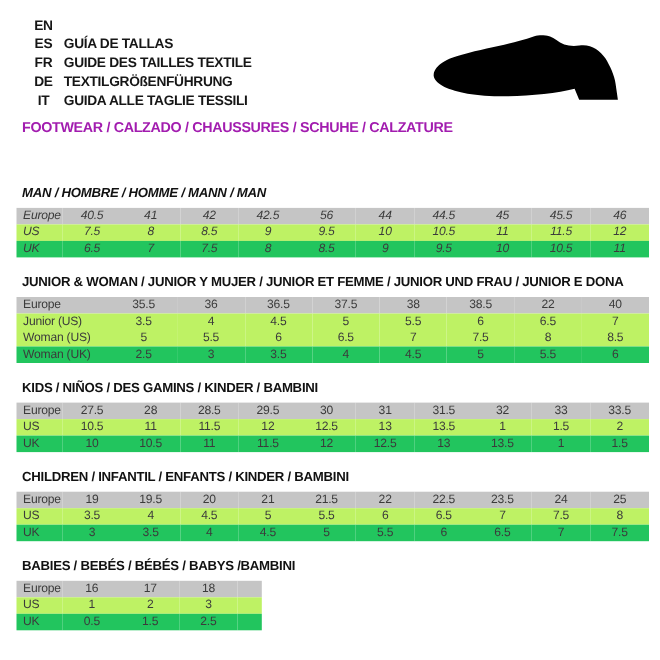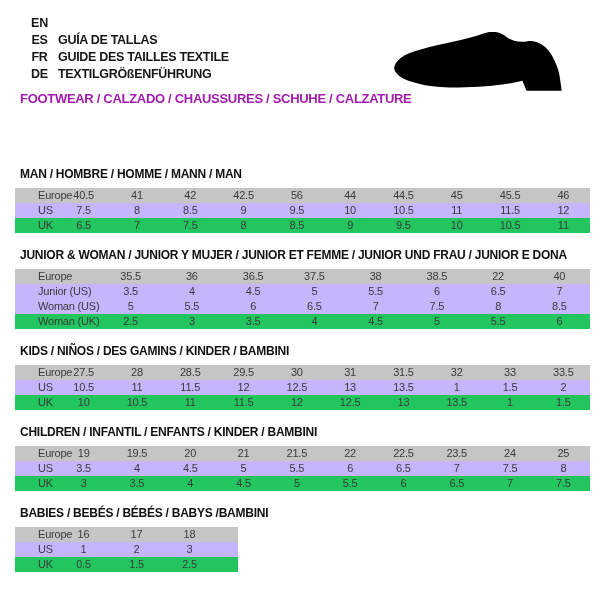--- a/index.html
+++ b/index.html
@@ -21,62 +21,66 @@
   .category-line{
     margin:7px 0 0 20px;
     font-weight:bold;font-size:13px;line-height:17px;
     color:#a21caf;letter-spacing:-0.3px;
   }
   .shoe-wrap{position:absolute;top:32px;left:394px;width:176px;height:62px;}
   .shoe-wrap svg{display:block;width:100%;height:100%;}
   
   .tables{margin-left:15px;width:575px;}
   .size-section{margin-top:16px;}
-  .size-section.first{margin-top:61px;}
+  .size-section.first{margin-top:45px;font-style:italic;}
   .size-title{
     margin:0 0 7px 5px;
     font-size:12px;line-height:13px;font-weight:bold;
     color:#111111;letter-spacing:-0.25px;
   }
   table.size-table{border-collapse:collapse;table-layout:fixed;border-spacing:0;}
   table.t-wide,table.t-junior{width:575px;}
   table.t-babies{width:223px;}
   .t-wide col.c-label,.t-babies col.c-label{width:42px;}
   .t-junior col.c-label{width:85px;}
   .t-babies col.c-fill{width:22px;}
   .cell{
     height:15px;padding:0;
     font-size:11px;line-height:15px;
     text-align:center;white-space:nowrap;
     color:#3b3b3b;letter-spacing:-0.2px;
   }
-  .label-cell{text-align:left;padding-left:23px;}
+  .label-cell{text-align:left;padding-left:6px;}
   tr.r-europe{background:#c5c5c5;}
   tr.r-shade{background:#22c55e;}
-  tr.r-white{background:#c4b5fd;}
+  tr.r-white{background:#bef264;}
 </style>
 </head>
 <body>
 
 <div class="header">
   <div>
       <div class="lang-row">
         <span class="lang-code">EN</span>
       </div>
       <div class="lang-row">
         <span class="lang-code">ES</span>
         <span class="lang-label">GUÍA DE TALLAS</span>
       </div>
       <div class="lang-row">
         <span class="lang-code">FR</span>
         <span class="lang-label">GUIDE DES TAILLES TEXTILE</span>
       </div>
       <div class="lang-row">
         <span class="lang-code">DE</span>
         <span class="lang-label">TEXTILGRÖßENFÜHRUNG</span>
+      </div>
+      <div class="lang-row">
+        <span class="lang-code">IT</span>
+        <span class="lang-label">GUIDA ALLE TAGLIE TESSILI</span>
       </div>
     </div>
   <div class="category-line">FOOTWEAR / CALZADO / CHAUSSURES / SCHUHE / CALZATURE</div>
   <div class="shoe-wrap">
     <svg viewBox="0 0 170 56" preserveAspectRatio="none" aria-hidden="true">
       <path fill="#000000" d="
         M0,33
         C1,26 8,20 25,16
         C48,10 66,8 88,1
         C95,-1.5 102,0 108,4

